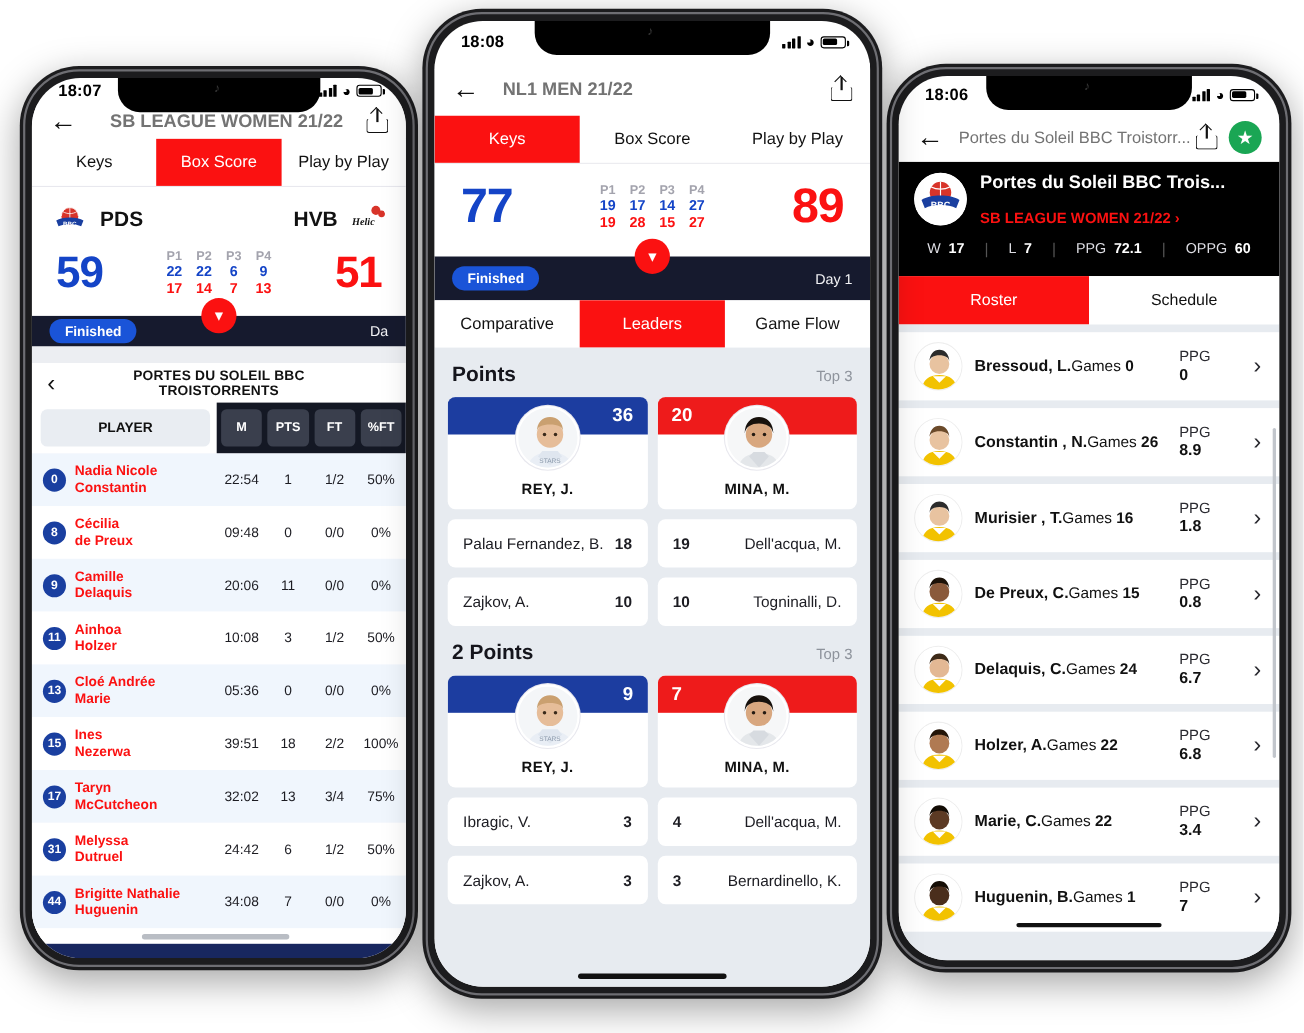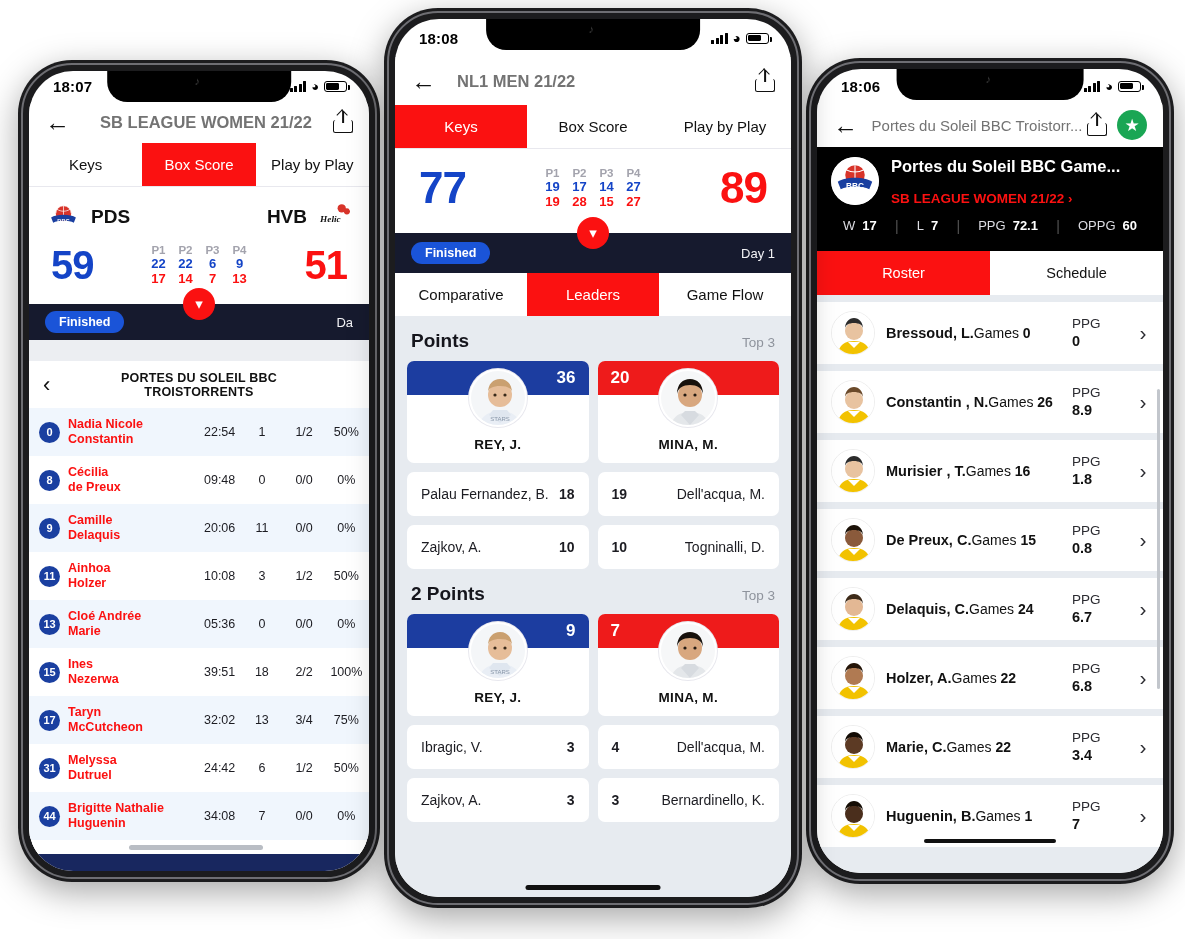--- a/index.html
+++ b/index.html
@@ -324,20 +324,31 @@
 
       <div class="greyzone"></div>
 
       <div class="subhdr">
         <span class="bk">‹</span>
         <span class="t">PORTES DU SOLEIL BBC TROISTORRENTS</span>
         <span style="width:28px"></span>
       </div>
 
       <div class="tablewrap">
+        <div class="thead">
+          <div class="pcol">
+              <i>PLAYER</i>
+            </div>
+          <div class="scols">
+            <i>M</i>
+            <i>PTS</i>
+            <i>FT</i>
+            <i>%FT</i>
+          </div>
+        </div>
         <div id="leftRows">
             <div class="prow2 alt">
               <div class="pc">
                 <span class="num">0</span>
                 <span class="pname">Nadia Nicole<br>Constantin</span>
               </div>
               <div class="sc">
                 <span>22:54</span>
                 <span>1</span>
                 <span>1/2</span>
@@ -485,21 +496,21 @@
       <div class="teamhdr">
         <div class="r1">
           <svg class="tlogo" viewBox="0 0 64 64">
             <circle cx="32" cy="32" r="32" fill="#fff"></circle>
             <circle cx="32" cy="24" r="13" fill="#d8342a"></circle>
             <path d="M32 11v26M20 17c8 4 16 4 24 0" fill="none" stroke="#fff" stroke-width="1.4"></path>
             <path d="M9 33c11-7 35-7 46 0l-4 10c-9-5-29-5-38 0z" fill="#1a3fa0"></path>
             <text x="32" y="43" font-size="11" font-weight="bold" fill="#fff" text-anchor="middle" font-family="Liberation Sans">BBC</text>
           </svg>
           <div>
-            <div class="nm">Portes du Soleil BBC Game...</div>
+            <div class="nm">Portes du Soleil BBC Trois...</div>
             <div class="lg"><span>SB LEAGUE WOMEN 21/22</span> <span>›</span></div>
           </div>
         </div>
         <div class="statline">
           <span class="si">
               <u>W</u>
               <b>17</b>
             </span>
           <span class="sep">|</span>
           <span class="si">

